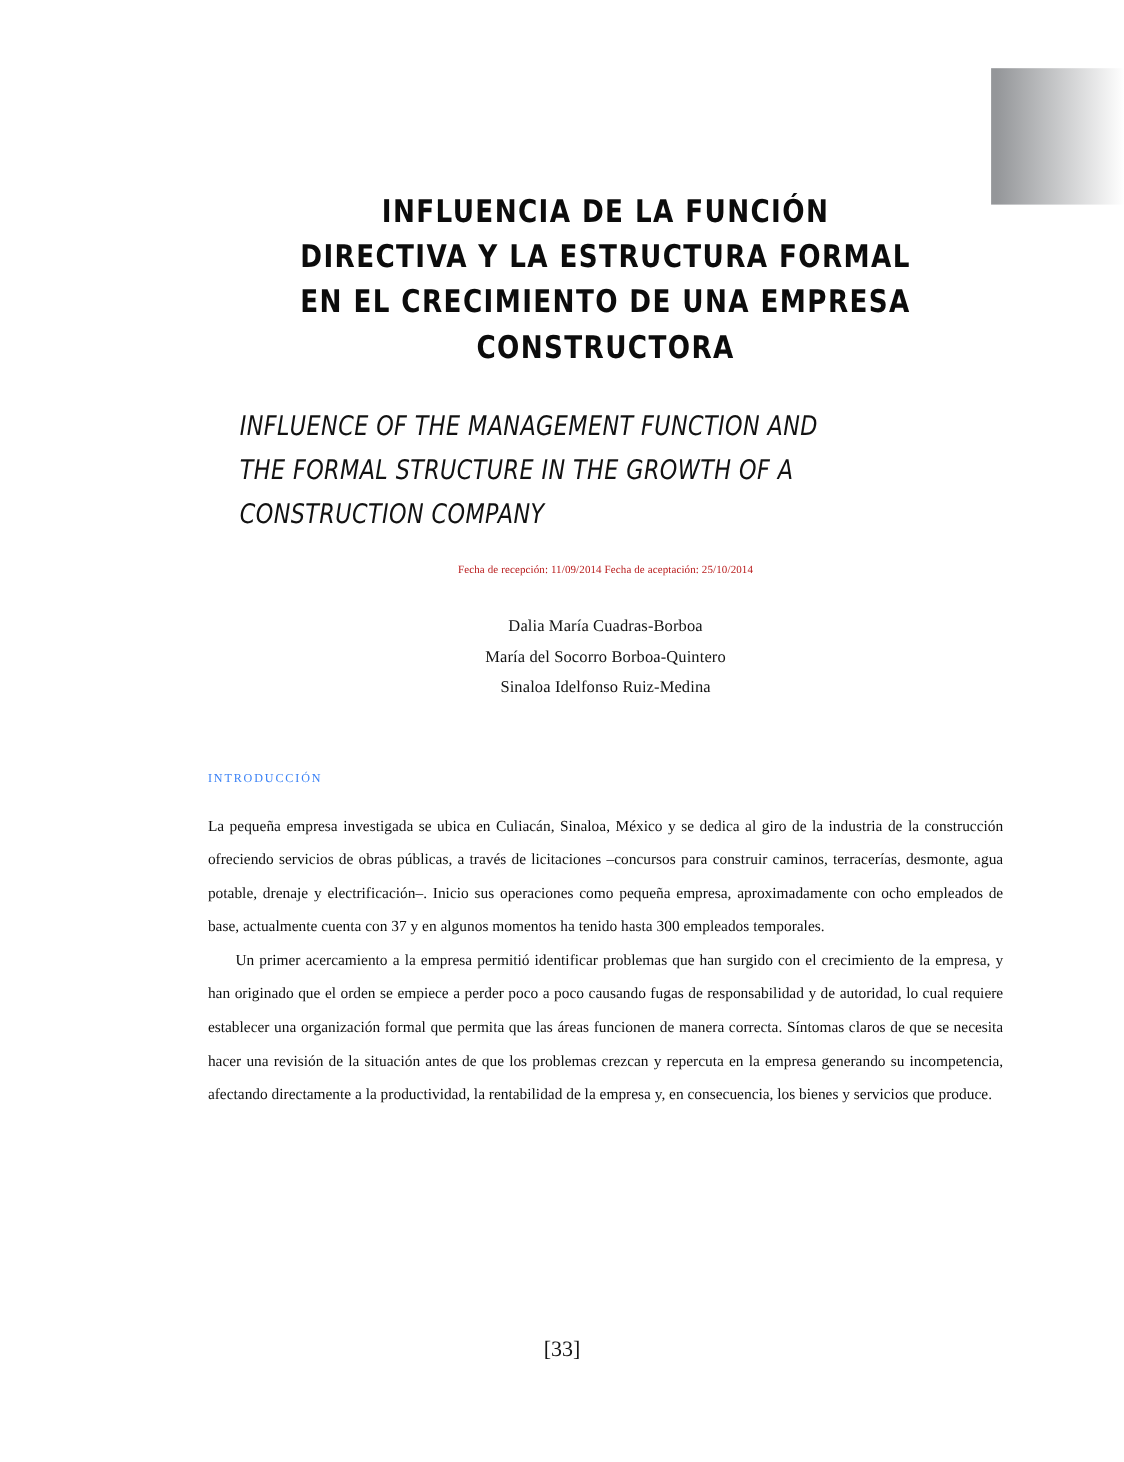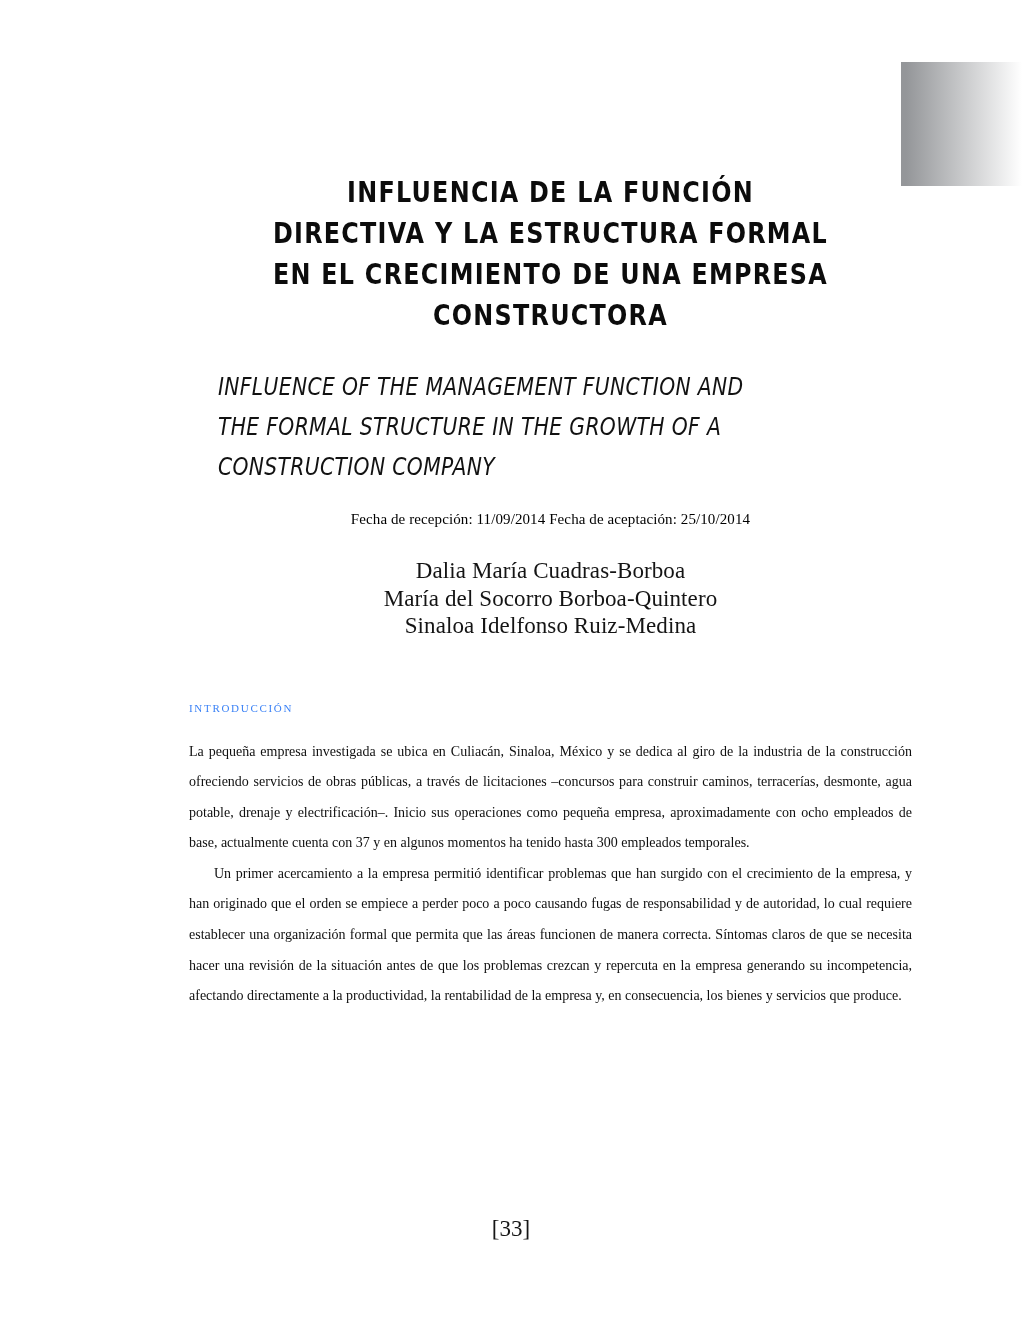--- a/index.html
+++ b/index.html
@@ -75,33 +75,33 @@
     color: #121212;
     text-transform: uppercase;
     white-space: nowrap;
     transform: scaleX(0.92);
   }
 
   
   #dates-line {
     text-align: center;
     margin-top: 22px;
-    font-size: 15px;
-    color: #000000;
+    font-size: 10px;
+    color: #b91c1c;
     letter-spacing: 0.1px;
     line-height: 20px;
   }
 
   
   #authors-block {
     text-align: center;
     margin-top: 28px;
   }
   .author-line {
-    font-size: 23px;
+    font-size: 15px;
     line-height: 27.5px;
     color: #141414;
     letter-spacing: 0.1px;
   }
 
   
   #section-heading {
     margin-top: 58px;
     font-size: 16px;
     font-variant: small-caps;
@@ -127,21 +127,21 @@
     text-indent: 25px;
   }
 
   
   #folio {
     position: absolute;
     left: 0;
     top: 1216px;
     width: 1022px;
     text-align: center;
-    font-size: 23px;
+    font-size: 20px;
     color: #161616;
   }
 </style>
 </head>
 <body>
 
 <div id="corner-gradient" style="background: linear-gradient(to right, rgb(148, 150, 153) 0%, rgb(148, 150, 153) 4%, rgb(255, 255, 255) 100%);"></div>
 
 <div id="page">
   <div id="content">

